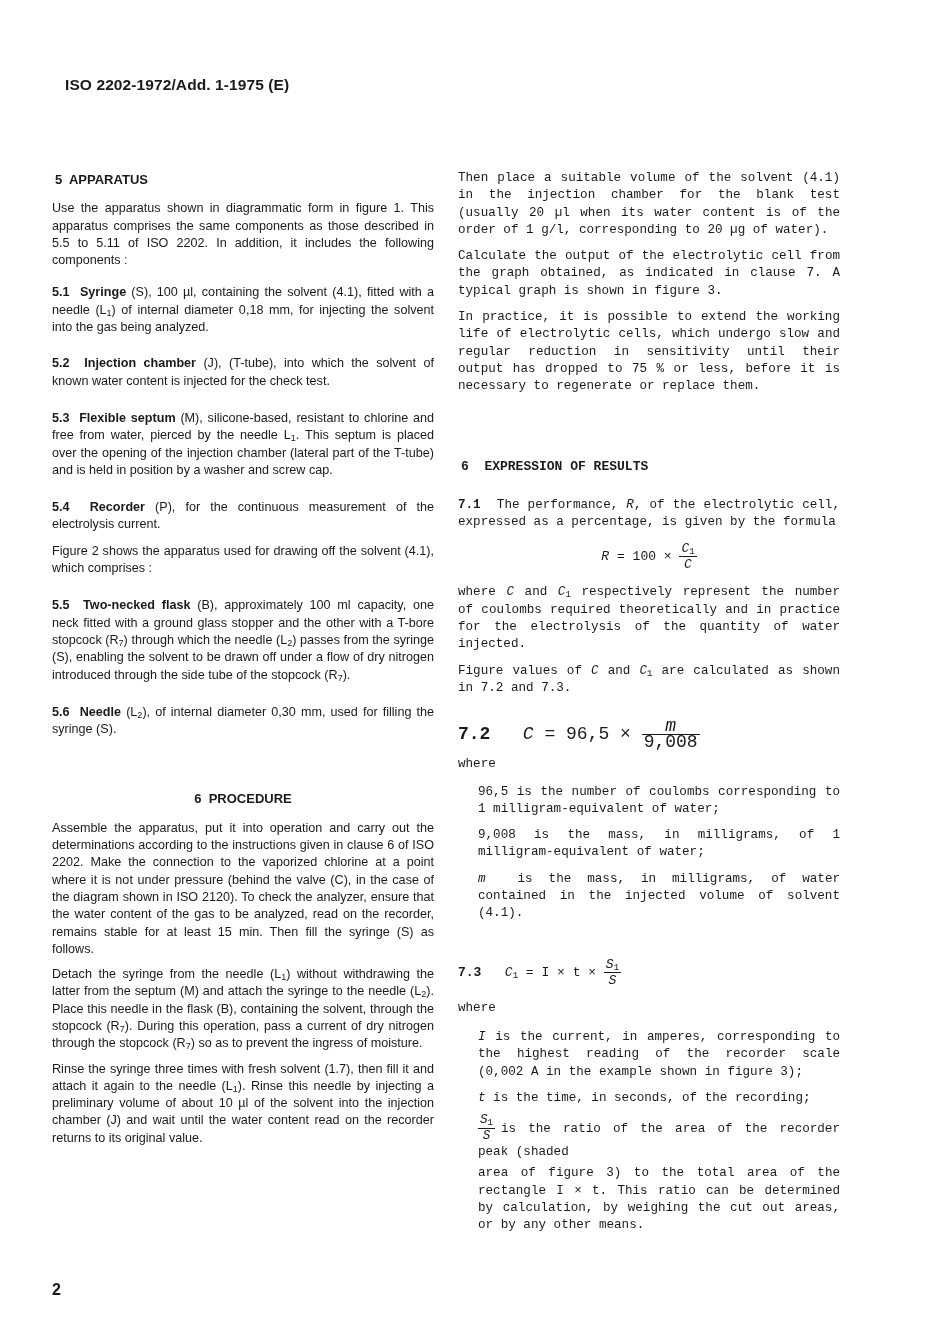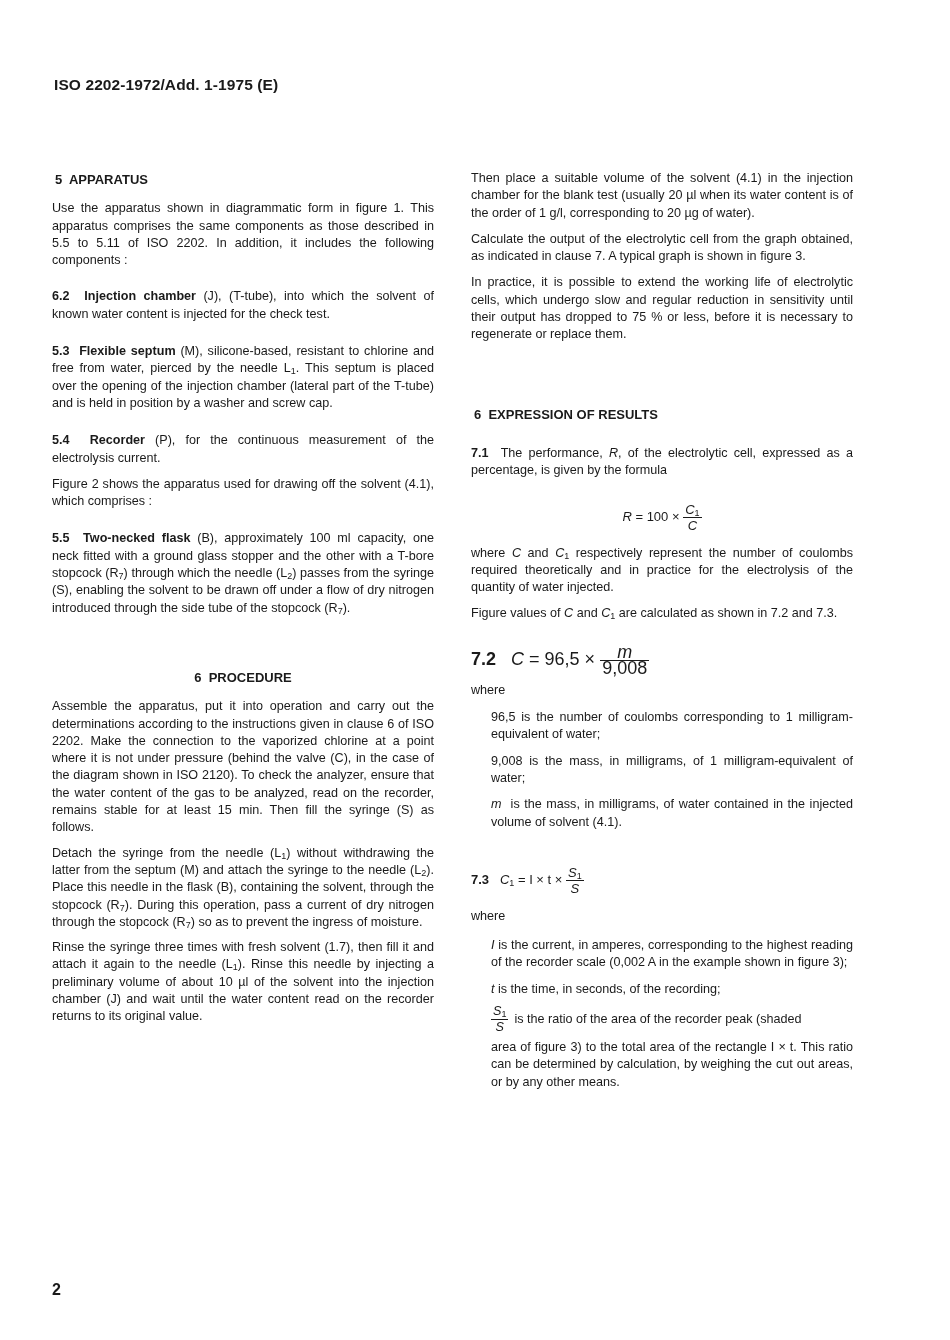--- a/index.html
+++ b/index.html
@@ -2,26 +2,26 @@
 <html><head>
   <meta charset="utf-8">
   <style>
     html, body { margin: 0; padding: 0; background: #ffffff; }
     body {
       width: 950px; height: 1340px; position: relative; overflow: hidden;
       font-family: "Liberation Sans", "DejaVu Sans", sans-serif;
       color: #1a1a1a;
     }
     .header {
-      position: absolute; left: 54px; top: 76px;
+      position: absolute; left: 65px; top: 76px;
       font-size: 15.5px; font-weight: bold; letter-spacing: 0.1px;
     }
     .col { position: absolute; width: 382px; font-size: 12.6px; line-height: 17.3px; }
     .col.left { left: 52px; top: 168px; }
-    .col.right { left: 471px; top: 170px; }
+    .col.right { left: 458px; top: 170px; font-family: Liberation Mono, monospace; }
     p { margin: 0; text-align: justify; }
     .h { font-weight: bold; font-size: 13px; margin: 3px; }
     .num { font-weight: bold; }
     .term { font-weight: bold; }
     .i { font-style: italic; }
     sub { font-size: 9px; vertical-align: -2px; line-height: 0; }
     .frac { display: inline-block; vertical-align: middle; text-align: center; line-height: 15px; }
     .frac .top { display: block; border-bottom: 1px solid #1a1a1a; padding: 0 2px; }
     .frac .bot { display: block; padding: 0 2px; }
     .indent { padding-left: 20px; }
@@ -29,43 +29,51 @@
   </style>
 </head>
 <body>
 
 <div class="header">ISO 2202-1972/Add. 1-1975 (E)</div>
 
 <div class="col left">
   <div class="h" style="white-space:pre;">5  APPARATUS</div>
   <p style="margin-top:12px;">Use the apparatus shown in diagrammatic form in figure 1. This apparatus comprises the same components as those described in 5.5 to 5.11 of ISO 2202. In addition, it includes the following components :</p>
 
+  <p style="margin-top:15px;">
+    <span class="num">5.1</span>&nbsp;
+    <span class="term">Syringe</span><span> (S), 100 µl, containing the solvent (4.1), fitted with a needle (L</span><sub>1</sub><span>) of internal diameter 0,18 mm, for injecting the solvent into the gas being analyzed.</span>
+  </p>
 
   <p style="margin-top:19px;">
-    <span class="num">6.2</span>&nbsp;
+    <span class="num">5.2</span>&nbsp;
     <span class="term">Injection chamber</span><span> (J), (T-tube), into which the solvent of known water content is injected for the check test.</span>
   </p>
 
   <p style="margin-top:20px;">
     <span class="num">5.3</span>&nbsp;
     <span class="term">Flexible septum</span><span> (M), silicone-based, resistant to chlorine and free from water, pierced by the needle L</span><sub>1</sub><span>. This septum is placed over the opening of the injection chamber (lateral part of the T-tube) and is held in position by a washer and screw cap.</span>
   </p>
 
   <p style="margin-top:20px;">
     <span class="num">5.4</span>&nbsp;
     <span class="term">Recorder</span><span> (P), for the continuous measurement of the electrolysis current.</span>
   </p>
 
   <p style="margin-top:9px;">Figure 2 shows the apparatus used for drawing off the solvent (4.1), which comprises :</p>
 
   <p style="margin-top:20px;">
     <span class="num">5.5</span>&nbsp;
     <span class="term">Two-necked flask</span><span> (B), approximately 100 ml capacity, one neck fitted with a ground glass stopper and the other with a T-bore stopcock (R</span><sub>7</sub><span>) through which the needle (L</span><sub>2</sub><span>) passes from the syringe (S), enabling the solvent to be drawn off under a flow of dry nitrogen introduced through the side tube of the stopcock (R</span><sub>7</sub><span>).</span>
   </p>
 
+  <p style="margin-top:20px;">
+    <span class="num">5.6</span>&nbsp;
+    <span class="term">Needle</span><span> (L</span><sub>2</sub><span>), of internal diameter 0,30 mm, used for filling the syringe (S).</span>
+  </p>
 
   <div class="h" style="white-space:pre;margin-top:52px;text-align:center;">6  PROCEDURE</div>
 
   <p style="margin-top:12px;">Assemble the apparatus, put it into operation and carry out the determinations according to the instructions given in clause 6 of ISO 2202. Make the connection to the vaporized chlorine at a point where it is not under pressure (behind the valve (C), in the case of the diagram shown in ISO 2120). To check the analyzer, ensure that the water content of the gas to be analyzed, read on the recorder, remains stable for at least 15 min. Then fill the syringe (S) as follows.</p>
 
   <p style="margin-top:8px;">
     <span>Detach the syringe from the needle (L</span><sub>1</sub><span>) without withdrawing the latter from the septum (M) and attach the syringe to the needle (L</span><sub>2</sub><span>). Place this needle in the flask (B), containing the solvent, through the stopcock (R</span><sub>7</sub><span>). During this operation, pass a current of dry nitrogen through the stopcock (R</span><sub>7</sub><span>) so as to prevent the ingress of moisture.</span>
   </p>
 
   <p style="margin-top:8px;">
@@ -78,21 +86,21 @@
   <p style="margin-top:9px;">Calculate the output of the electrolytic cell from the graph obtained, as indicated in clause 7. A typical graph is shown in figure 3.</p>
   <p style="margin-top:9px;">In practice, it is possible to extend the working life of electrolytic cells, which undergo slow and regular reduction in sensitivity until their output has dropped to 75 % or less, before it is necessary to regenerate or replace them.</p>
 
   <div class="h" style="white-space:pre;margin-top:62px;">6  EXPRESSION OF RESULTS</div>
 
   <p style="margin-top:22px;">
     <span class="num">7.1</span>&nbsp;
     <span>The performance, </span><span class="i">R</span><span>, of the electrolytic cell, expressed as a percentage, is given by the formula</span>
   </p>
 
-  <div style="text-align:center;margin-top:22px;font-size:13px;">
+  <div style="text-align:center;margin-top:10px;font-size:13px;">
     <span class="i">R</span><span> = 100 ×</span>
     <span class="frac"><span class="top"><span class="i">C</span><sub>1</sub></span><span class="bot i">C</span></span>
   </div>
 
   <p style="margin-top:12px;">
     <span>where </span><span class="i">C</span><span> and </span><span class="i">C</span><sub>1</sub><span> respectively represent the number of coulombs required theoretically and in practice for the electrolysis of the quantity of water injected.</span>
   </p>
 
   <p style="margin-top:9px;">
     <span>Figure values of </span><span class="i">C</span><span> and </span><span class="i">C</span><sub>1</sub><span> are calculated as shown in 7.2 and 7.3.</span>

